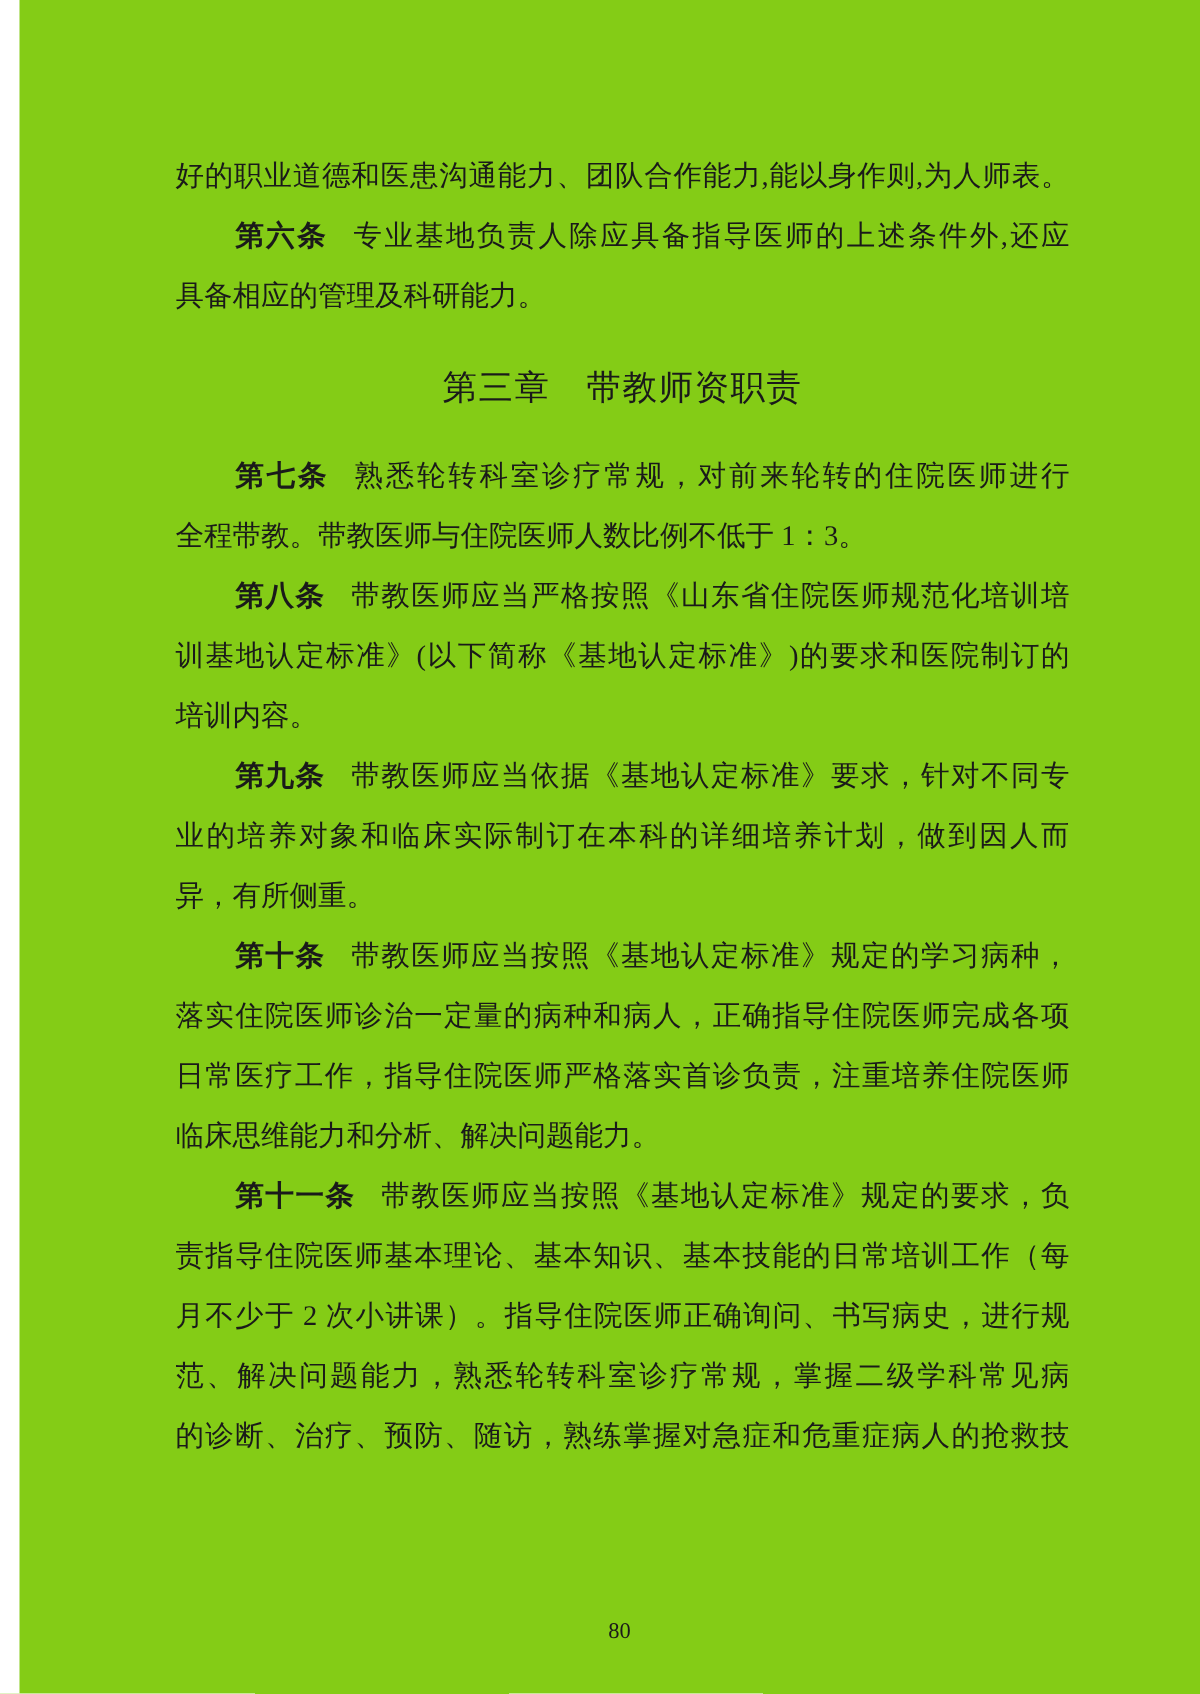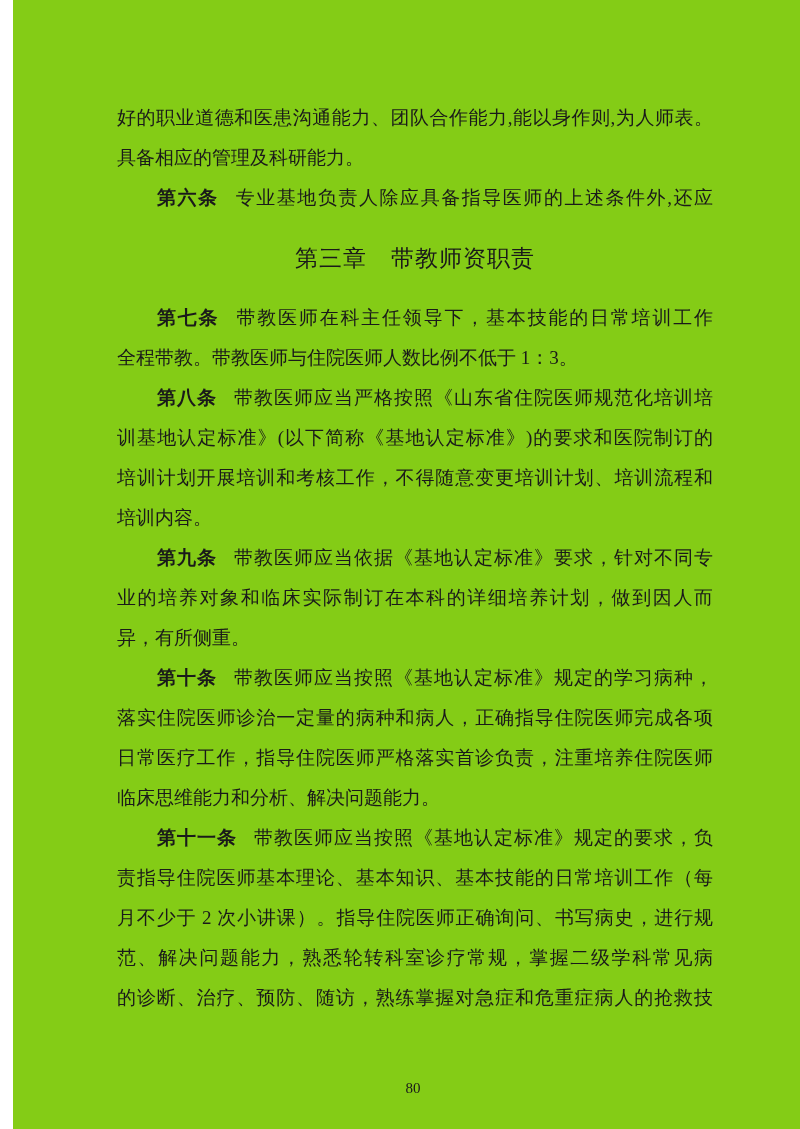--- a/index.html
+++ b/index.html
@@ -64,31 +64,30 @@
   }
 </style>
 </head>
 <body>
 
 <div class="page">
   <div class="text-area">
 
     <div class="line full">好的职业道德和医患沟通能力、团队合作能力,能以身作则,为人师表。</div>
 
+    <div class="line full indent"><span class="article-label">第六条</span><span>专业基地负责人除应具备指导医师的上述条件外,还应</span></div>
     <div class="line end">具备相应的管理及科研能力。</div>
-    <div class="line full indent"><span class="article-label">第六条</span><span>专业基地负责人除应具备指导医师的上述条件外,还应</span></div>
 
     <div class="chapter">第三章　带教师资职责</div>
 
-    <div class="line full indent"><span class="article-label">第七条</span><span>带教医师在科主任领导下，基本技能的日常培训工作</span></div>
+    <div class="line full indent"><span class="article-label">第七条</span><span>熟悉轮转科室诊疗常规，对前来轮转的住院医师进行</span></div>
     <div class="line end">全程带教。带教医师与住院医师人数比例不低于 1：3。</div>
 
     <div class="line full indent"><span class="article-label">第八条</span><span>带教医师应当严格按照《山东省住院医师规范化培训培</span></div>
     <div class="line full">训基地认定标准》(以下简称《基地认定标准》)的要求和医院制订的</div>
-    <div class="line full">培训计划开展培训和考核工作，不得随意变更培训计划、培训流程和</div>
     <div class="line end">培训内容。</div>
 
     <div class="line full indent"><span class="article-label">第九条</span><span>带教医师应当依据《基地认定标准》要求，针对不同专</span></div>
     <div class="line full">业的培养对象和临床实际制订在本科的详细培养计划，做到因人而</div>
     <div class="line end">异，有所侧重。</div>
 
     <div class="line full indent"><span class="article-label">第十条</span><span>带教医师应当按照《基地认定标准》规定的学习病种，</span></div>
     <div class="line full">落实住院医师诊治一定量的病种和病人，正确指导住院医师完成各项</div>
     <div class="line full">日常医疗工作，指导住院医师严格落实首诊负责，注重培养住院医师</div>
     <div class="line end">临床思维能力和分析、解决问题能力。</div>

